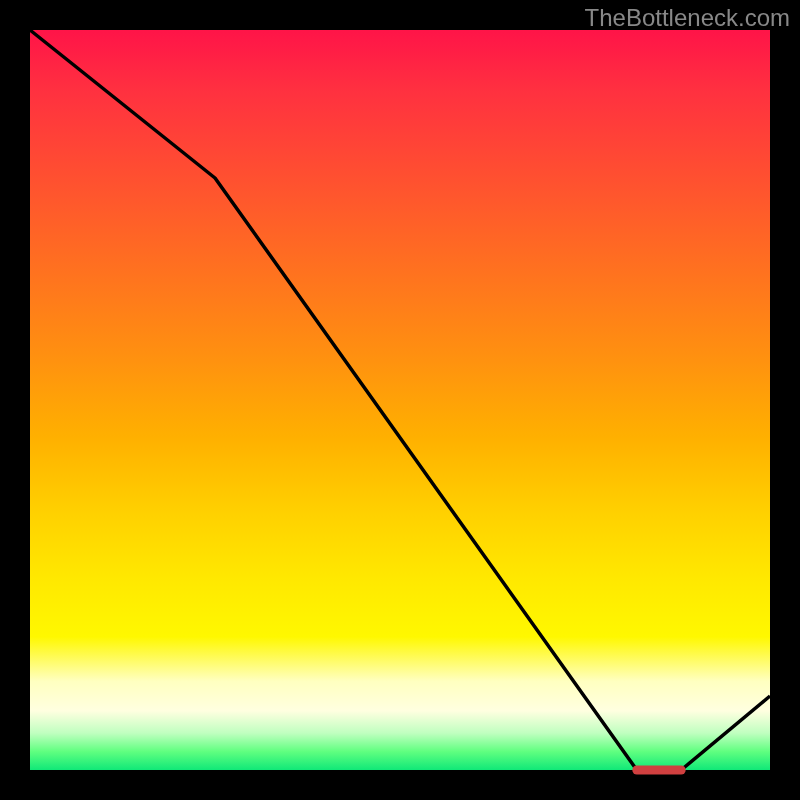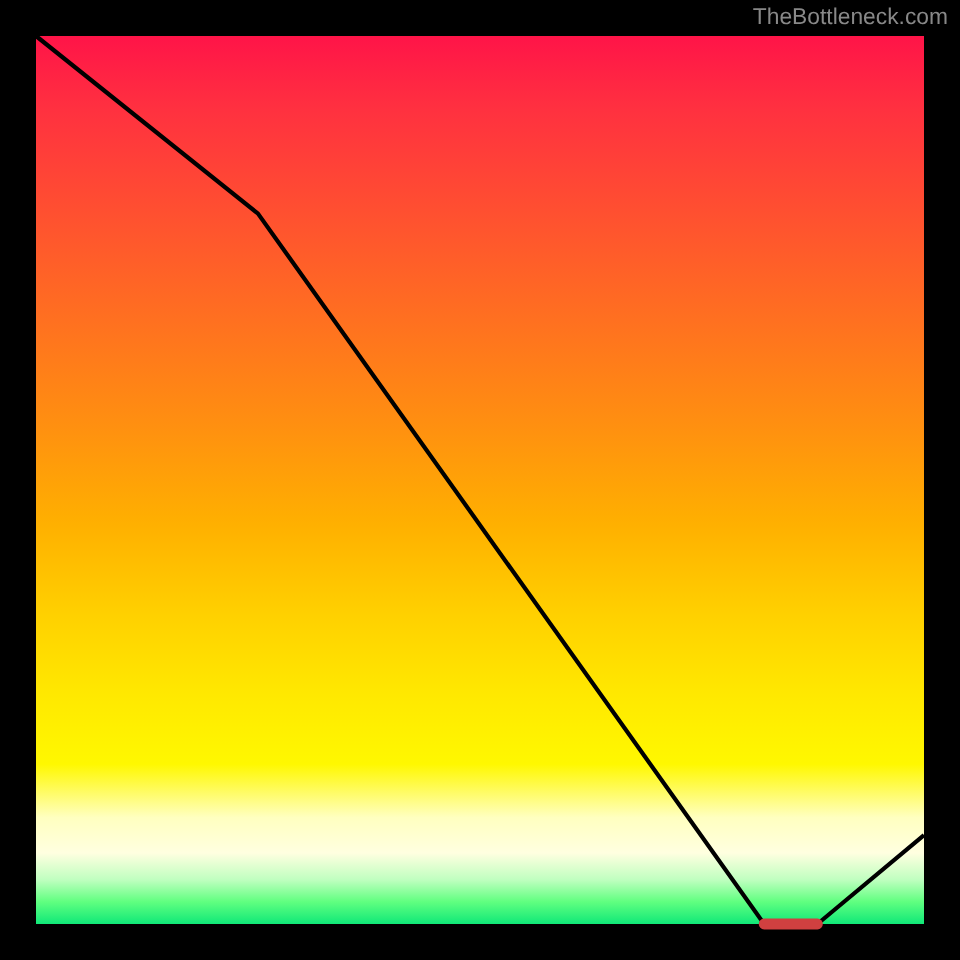--- a/index.html
+++ b/index.html
@@ -9,21 +9,21 @@
     height: 800px;
     background: #000;
     position: relative;
     font-family: Arial, Helvetica, sans-serif;
   }
   .attribution {
     position: absolute;
     top: 4px;
     right: 10px;
     color: #888;
-    font-size: 19px;
+    font-size: 24px;
     font-weight: 400;
     text-align: center;
   }
   .plot-area {
     position: absolute;
     left: 30px;
     top: 30px;
     width: 740px;
     height: 740px;
     background: linear-gradient(to bottom,

